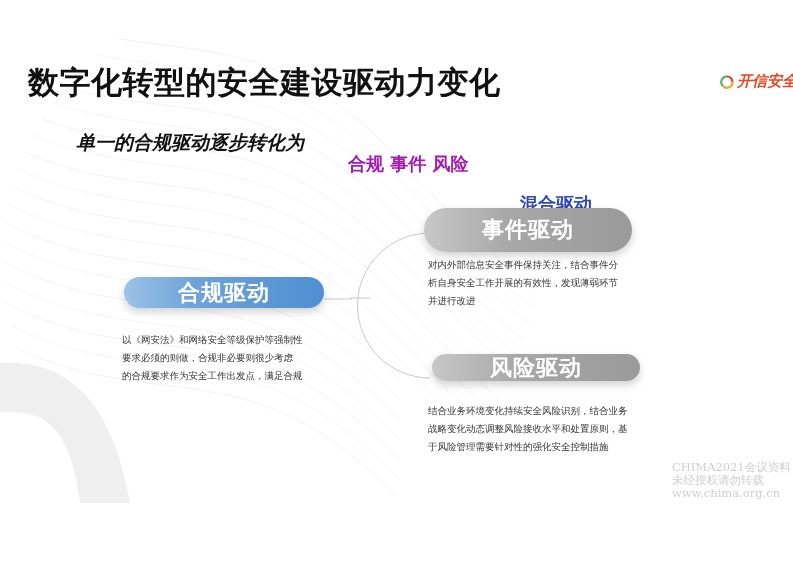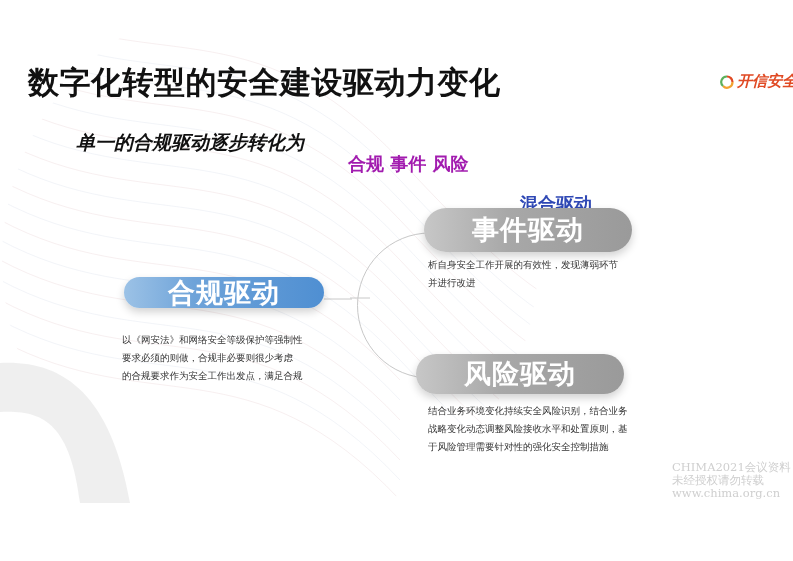--- a/index.html
+++ b/index.html
@@ -25,33 +25,33 @@
     position: absolute; left: 348px; top: 152px;
     font-size: 18px; font-weight: bold; color: #a21caf; white-space: nowrap;
   }
   .mixed {
     position: absolute; left: 520px; top: 152px;
     font-size: 18px; font-weight: bold; color: #2f48b5; white-space: nowrap; margin-top: 40px;
   }
   .pill {
     position: absolute; border-radius: 22px; color: #fff;
     display: flex; align-items: center; justify-content: center;
-    font-size: 27px; font-weight: bold; letter-spacing: 1px;
+    font-size: 22px; font-weight: bold; letter-spacing: 1px;
     box-shadow: 0 4px 8px rgba(0,0,0,0.18);
   }
   .pill-compliance {
     left: 124px; top: 277px; width: 200px; height: 31px;
     background: linear-gradient(90deg, #9cc2e6 0%, #6ea3d9 35%, #4f8fd2 100%);
   }
   .pill-event {
     left: 424px; top: 208px; width: 208px; height: 44px;
     background: linear-gradient(90deg, #c7c7c7 0%, #a8a8a8 40%, #9a9a9a 100%);
   }
   .pill-risk {
-    left: 416px; top: 354px; width: 208px; height: 40px;
+    left: 432px; top: 354px; width: 208px; height: 27px;
     background: linear-gradient(90deg, #c7c7c7 0%, #a8a8a8 40%, #9a9a9a 100%);
   }
   .desc {
     position: absolute; font-size: 9.5px; color: #333; line-height: 18px; white-space: nowrap;
   }
   .desc-compliance { left: 122px; top: 331px; }
   .desc-event { left: 428px; top: 256px; }
   .desc-risk { left: 428px; top: 402px; }
   .watermark {
     position: absolute; left: 672px; top: 461px;
@@ -112,20 +112,21 @@
 
   <div class="pill pill-compliance">合规驱动</div>
   <div class="desc desc-compliance">
     <div>以《网安法》和网络安全等级保护等强制性</div>
     <div>要求必须的则做，合规非必要则很少考虑</div>
     <div>的合规要求作为安全工作出发点，满足合规</div>
   </div>
 
   <div class="pill pill-event">事件驱动</div>
   <div class="desc desc-event">
+    <div>对内外部信息安全事件保持关注，结合事件分</div>
     <div>析自身安全工作开展的有效性，发现薄弱环节</div>
     <div>并进行改进</div>
   </div>
 
   <div class="pill pill-risk">风险驱动</div>
   <div class="desc desc-risk">
     <div>结合业务环境变化持续安全风险识别，结合业务</div>
     <div>战略变化动态调整风险接收水平和处置原则，基</div>
     <div>于风险管理需要针对性的强化安全控制措施</div>
   </div>

